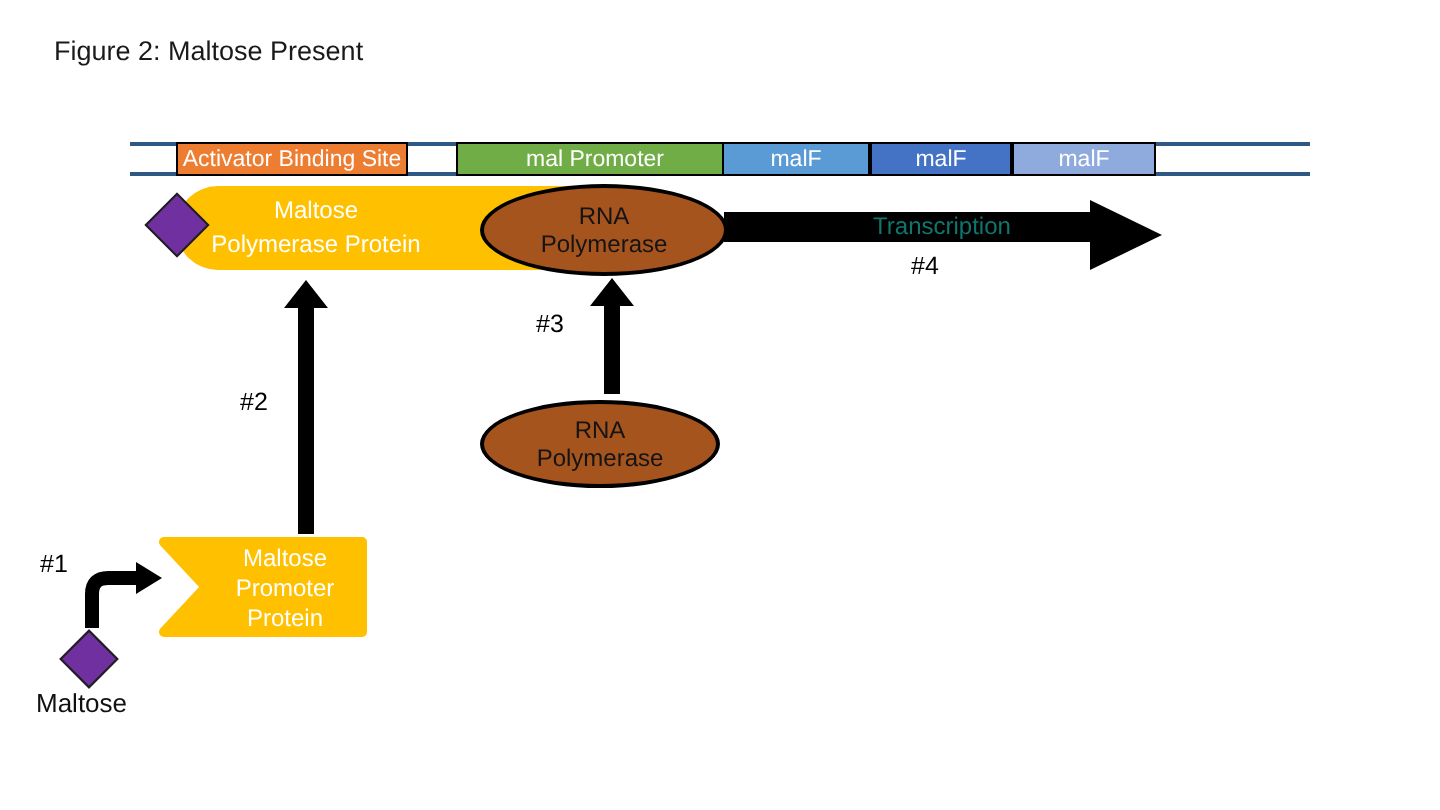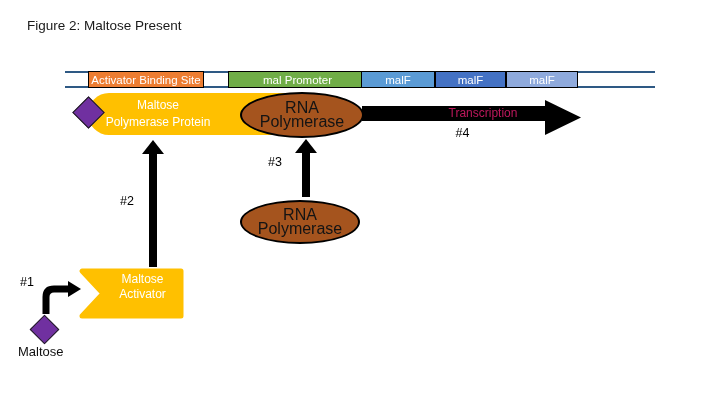--- a/index.html
+++ b/index.html
@@ -10,25 +10,25 @@
   .dna-line { position:absolute; left:65px; width:590px; height:2px; z-index:0; }
   .dna-seg { position:absolute; top:71px; height:17px; border:1.5px solid #000;
              color:#fff; font-size:11.5px; display:flex; align-items:center;
              justify-content:center; white-space:nowrap; z-index:1; }
   .yellow-box { position:absolute; left:88px; top:93px; width:227px; height:42px;
                 border-radius:21px; z-index:1; }
   .yellow-box-text { position:absolute; left:88px; top:97px; width:140px; text-align:center;
                      color:#fff; font-size:12px; line-height:17px; z-index:1; }
   .ellipse { position:absolute; border:2px solid #000; border-radius:50%;
              display:flex; flex-direction:column; align-items:center; justify-content:center;
-             color:#141414; font-size:16px; line-height:14.5px; z-index:2; text-align:center; }
+             color:#141414; font-size:12px; line-height:14.5px; z-index:2; text-align:center; }
   .diamond { position:absolute; transform:rotate(45deg); border:1.5px solid #1f1f1f; z-index:3; }
   .step-label { position:absolute; font-size:12.5px; color:#000; z-index:3; }
-  .transcription-text { position:absolute; left:403px; top:106px; width:160px; height:27px;
-                        text-align:center; color:#be185d; font-size:12px; line-height:15px; z-index:3; }
+  .transcription-text { position:absolute; left:391px; top:106px; width:160px; height:27px;
+                        text-align:center; color:#0f766e; font-size:12px; line-height:15px; z-index:3; }
   .chevron-text { position:absolute; left:100px; top:272px; width:85px; text-align:center;
                   color:#fff; font-size:12px; line-height:15px; z-index:2; }
   .molecule-label { position:absolute; left:18px; top:344px; font-size:13px; color:#111; }
   svg.arrow { position:absolute; overflow:visible; z-index:1; }
 </style>
 </head>
 <body>
 
 <div id="canvas">
 
@@ -78,21 +78,22 @@
     <rect x="11" y="14" width="8" height="115" fill="#000000"></rect>
     <polygon points="4,16 26,16 15,2" fill="#000000"></polygon>
   </svg>
   <div class="step-label" style="left:120px; top:194px;">#2</div>
 
   <svg class="arrow" style="left:76px; top:265px; z-index:2;" width="112" height="57">
     <polygon points="6,6 105,6 105,51 6,51 27,28.5" stroke-width="5" stroke-linejoin="round" fill="#FFC000" stroke="#FFC000"></polygon>
   </svg>
   <div class="chevron-text">
     <div>Maltose</div>
-    <div>Activator</div>
+    <div>Promoter</div>
+    <div>Protein</div>
   </div>
 
   <svg class="arrow" style="left:28px; top:272px;" width="58" height="48">
     <path d="M18,42 L18,25 Q18,17 26,17 L40,17" fill="none" stroke-width="7" stroke="#000000"></path>
     <polygon points="40,9 40,25 53,17" fill="#000000"></polygon>
   </svg>
   <div class="step-label" style="left:20px; top:275px;">#1</div>
 
   <div class="diamond" style="left: 34px; top: 319px; width: 21px; height: 21px; background-color: rgb(112, 48, 160);"></div>
   <div class="molecule-label">Maltose</div>

